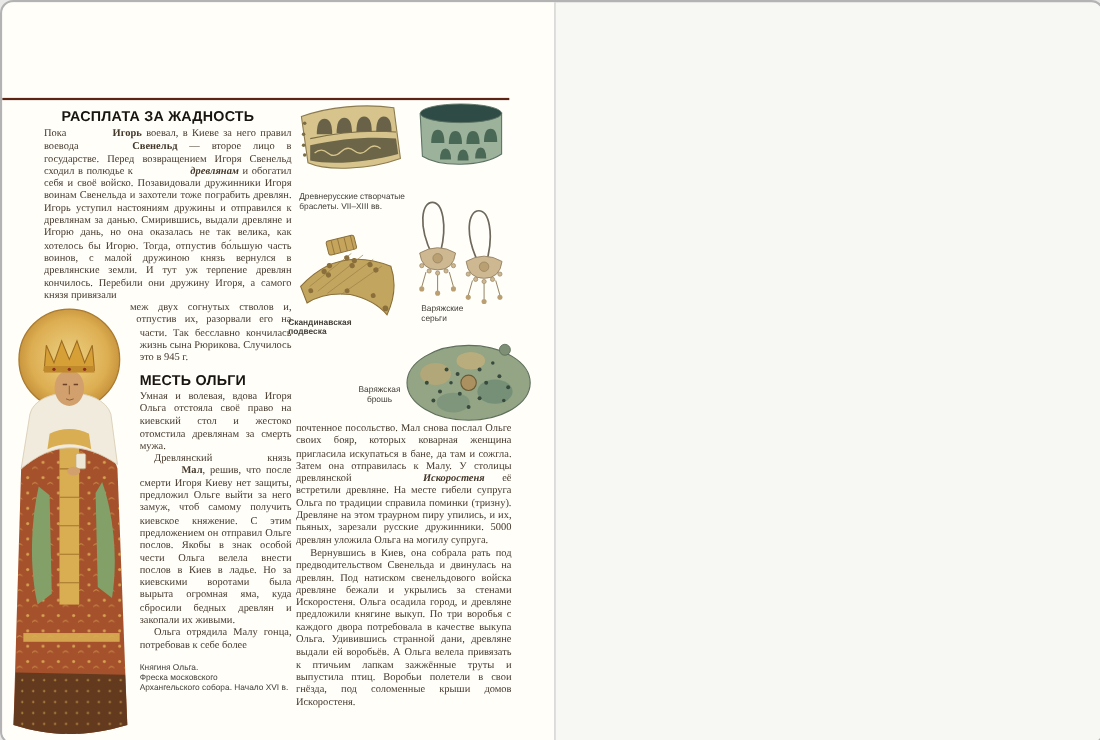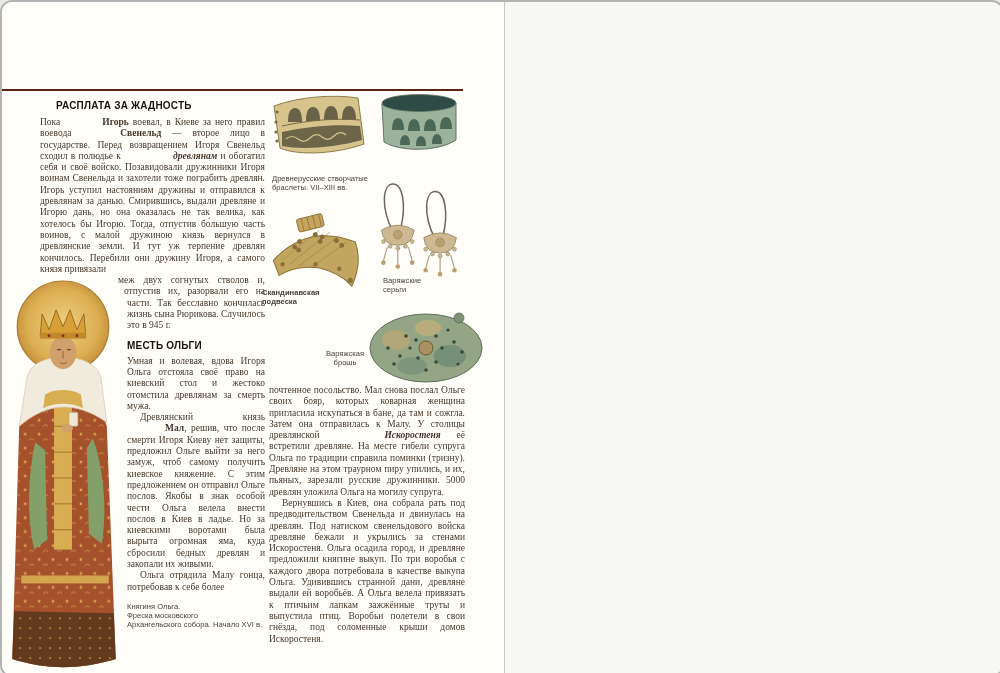--- a/index.html
+++ b/index.html
@@ -8,21 +8,21 @@
           font-family:"Liberation Serif",serif;}
   .page{position:absolute;left:0;top:0;width:502px;height:673px;background:#fffef9;}
   .page-edge{position:absolute;left:502px;top:0;width:1px;height:673px;background:#c7c7c5;}
 
   .chapter-header{position:absolute;left:0;top:0;width:502px;height:85px;background:#f3c269;}
   .chapter-title{position:absolute;left:40px;top:26px;font-family:"Liberation Sans",sans-serif;
                  font-weight:bold;font-size:15px;line-height:19.5px;letter-spacing:.4px;color:#7d331d;}
   .header-rule{position:absolute;left:0;top:87px;width:461px;height:2px;background:#5c2415;}
 
   .col-left{position:absolute;left:38px;top:97px;width:225px;}
-  h2{font-family:"Liberation Sans",sans-serif;font-size:10px;line-height:14px;
+  h2{font-family:"Liberation Sans",sans-serif;font-size:13px;line-height:14px;
      letter-spacing:.2px;color:#18140f;margin:0 0 4px 0;font-weight:bold;padding-left:16px;}
   .h2b{margin:7px 0 3px 0;}
   p.body{margin:0;font-size:9.5px;line-height:11.3px;text-align:justify;color:#44382b;}
   p.ind{text-indent:13px;}
   .b{font-weight:bold;padding-left:38px;} .i{font-style:italic;margin-left:11px;}
 
   .olga-float{float:left;width:82px;height:396px;margin:2px 5px 0 0;
               shape-outside:polygon(0 0,72% 0,88% 14px,100% 36px,100% 100%,0 100%);
               shape-margin:3px;}
   .olga-svg{display:block;width:115px;height:396px;margin-left:-33px;}

